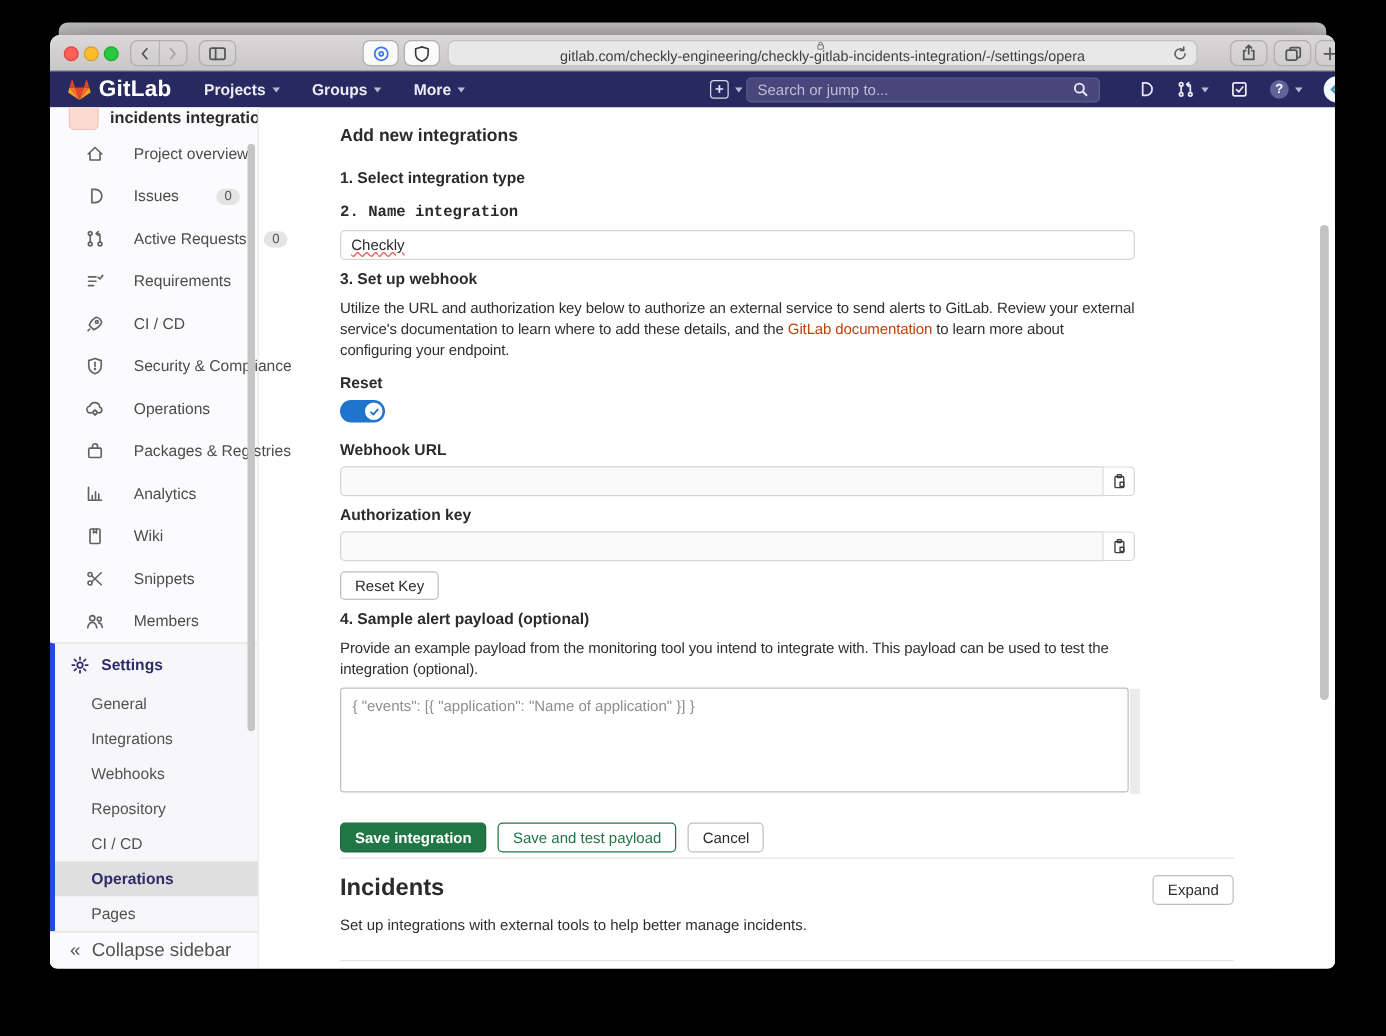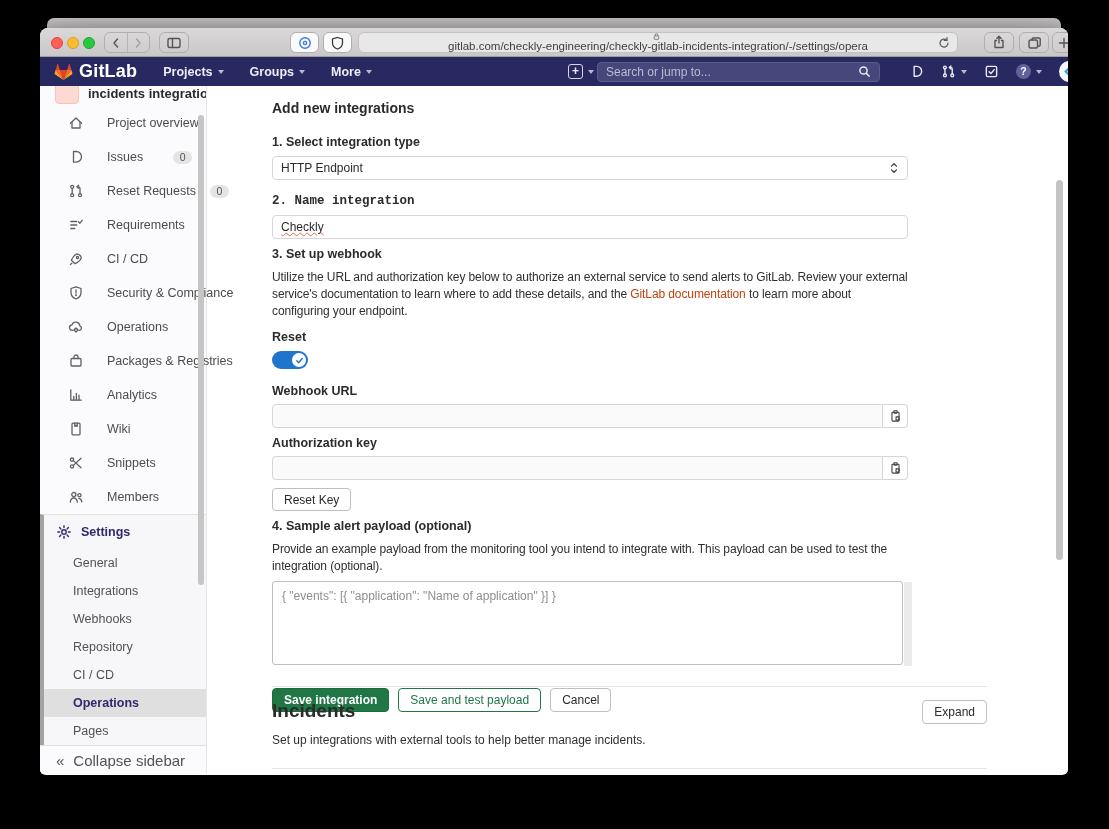--- a/index.html
+++ b/index.html
@@ -71,21 +71,21 @@
   .proj-head { height:22px; overflow:hidden; position:relative; }
   .proj-avatar { position:absolute; left:15px; top:-6px; width:24px; height:24px; background:#fcd9d2; border-radius:4px; border:1px solid #f3c6bd;}
   .proj-title { position:absolute; left:48px; top:0; font-size:13px; font-weight:bold; color:#2b2b2b; white-space:nowrap; }
   .snav { list-style:none; }
   .sitem { height:34px; display:flex; align-items:center; padding:0 14px 0 28px; cursor:pointer;gap:14px; }
   .sitem .lbl { font-size:12.5px; color:#4c4c4c; margin-left:9px; white-space:nowrap; }
   .badge { margin-left:auto; background:#e4e4e4; color:#555; font-size:10.5px; border-radius:9px;
     padding:1.5px 6.5px; line-height:1; }
   .sicon { stroke:#616161; fill:none; stroke-width:1.3; stroke-linecap:round; stroke-linejoin:round; flex-shrink:0; }
 
-  .settings-block { border-left:4px solid #a3a3a3; border-top:1px solid #e3e3e3; background:#f7f6f9; }
+  .settings-block { border-left:4px solid #1d4ed8; border-top:1px solid #e3e3e3; background:#f7f6f9; }
   .settings-row { height:34px; display:flex; align-items:center; padding-left:12px; cursor:pointer; }
   .settings-row .lbl { font-size:12.5px; font-weight:bold; color:#2f2a6b; margin-left:9px; }
   .gicon { stroke:#2f2a6b; fill:none; stroke-width:1.4; stroke-linecap:round; stroke-linejoin:round; }
   .subitem { height:28px; display:flex; align-items:center; padding-left:29px; font-size:12.5px; color:#525252; cursor:pointer; }
   .subitem.active { background:#dfdfdf; color:#2f2a6b; font-weight:bold; }
 
   .collapse-bar { margin-top:auto; border-top:1px solid #e0e0e0; background:#fbfafd; height:31px;
     display:flex; align-items:center; padding-left:16px; cursor:pointer; }
   .collapse-bar .chev { font-size:15px; color:#555; margin-right:9px; }
   .collapse-bar .lbl { font-size:15px; color:#525252; }
@@ -312,21 +312,21 @@
         </li>
         <li class="sitem">
           <svg class="sicon" width="16" height="16" viewBox="0 0 16 16">
               <circle cx="4.2" cy="3.8" r="1.5"></circle>
               <path d="M4.2 5.3v5.4"></path>
               <circle cx="4.2" cy="12.2" r="1.5"></circle>
               <path d="M9 3.8h1.2A1.8 1.8 0 0 1 12 5.6v5.1"></path>
               <circle cx="12" cy="12.2" r="1.5"></circle>
               <path d="M10.6 2.2 9 3.8l1.6 1.6"></path>
             </svg>
-          <span class="lbl">Reset Requests</span>
+          <span class="lbl">Active Requests</span>
           <span class="badge">0</span>
         </li>
         <li class="sitem">
           <svg class="sicon" width="16" height="16" viewBox="0 0 16 16">
               <path d="M2.8 4.5h6M2.8 8h6M2.8 11.5h4"></path>
               <path d="m10.5 4.8 1.4 1.4 2.3-2.9"></path>
             </svg>
           <span class="lbl">Requirements</span>
         </li>
         <li class="sitem">
@@ -416,26 +416,20 @@
       </div>
 
       <div class="sb-scrollthumb"></div>
     </div>
 
     <div class="main">
       <div class="form-col">
         <h3 class="page-h">Add new integrations</h3>
 
         <div class="flabel mt19">1. Select integration type</div>
-        <div class="gselect">
-          <span>HTTP Endpoint</span>
-          <svg class="arrows" width="10" height="14" viewBox="0 0 10 14" fill="none" stroke="#2b2b2b" stroke-width="1.2" stroke-linecap="round" stroke-linejoin="round">
-              <path d="M2.5 5.2 5 2.7l2.5 2.5M2.5 8.8 5 11.3l2.5-2.5"></path>
-            </svg>
-        </div>
 
         <div class="flabel mt14">2. Name integration</div>
         <div class="ginput">
           <span class="spellcheck">Checkly</span>
         </div>
 
         <div class="flabel mt12">3. Set up webhook</div>
         <p class="para"><span>Utilize the URL and authorization key below to authorize an external service to send alerts to GitLab. Review your external service's documentation to learn where to add these details, and the </span><span class="link">GitLab documentation</span><span> to learn more about configuring your endpoint.</span></p>
 
         <div class="flabel mt10">Reset</div>

